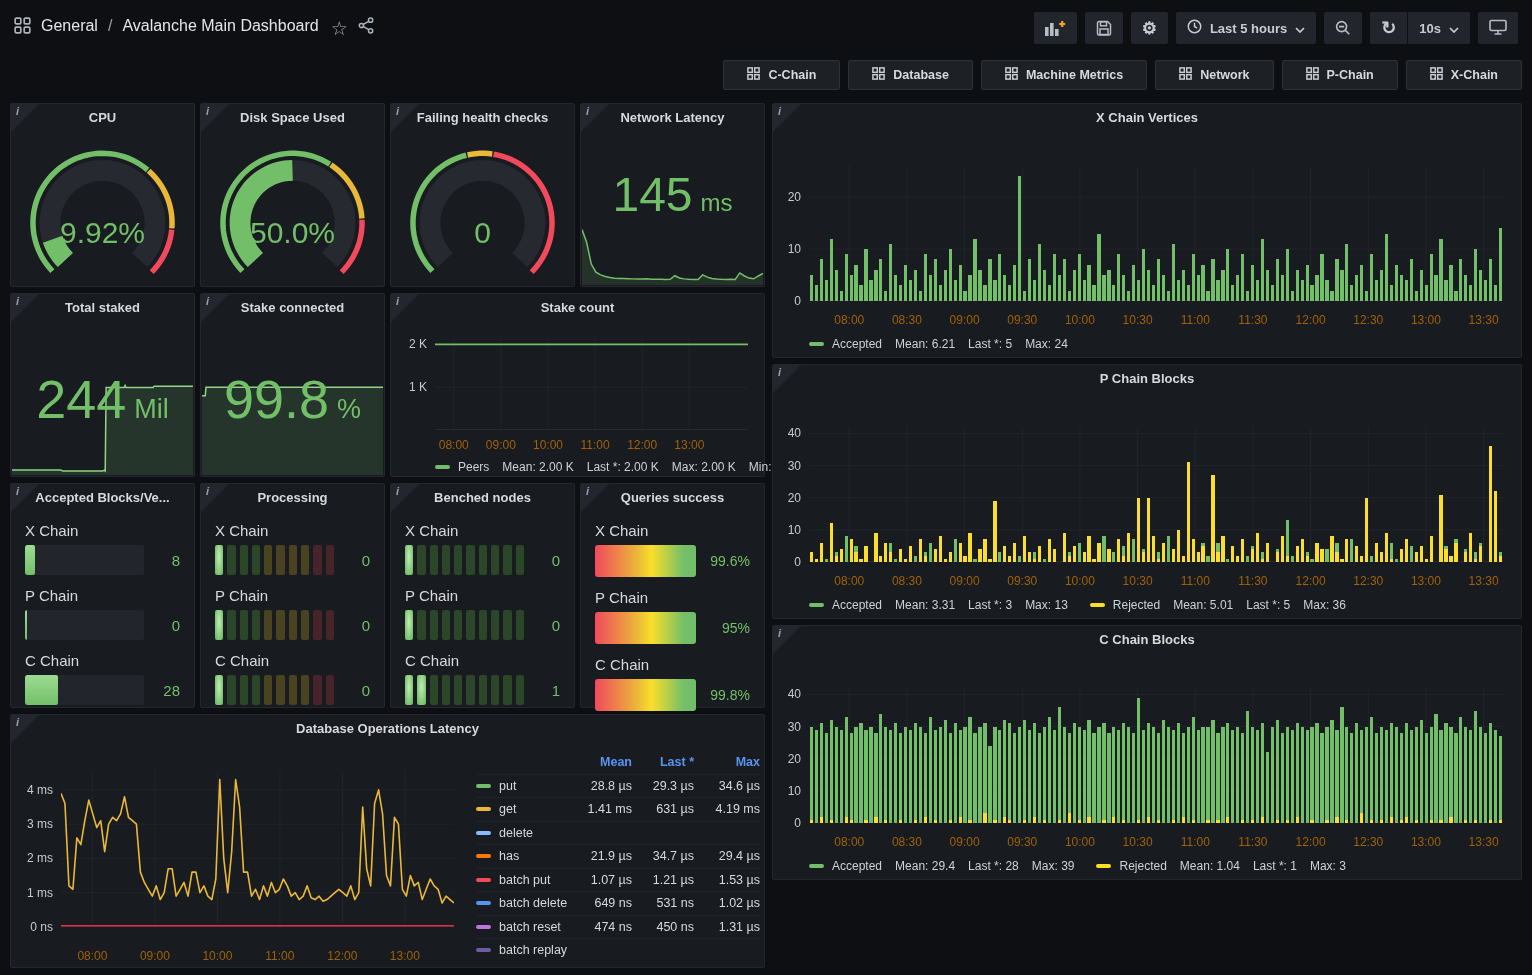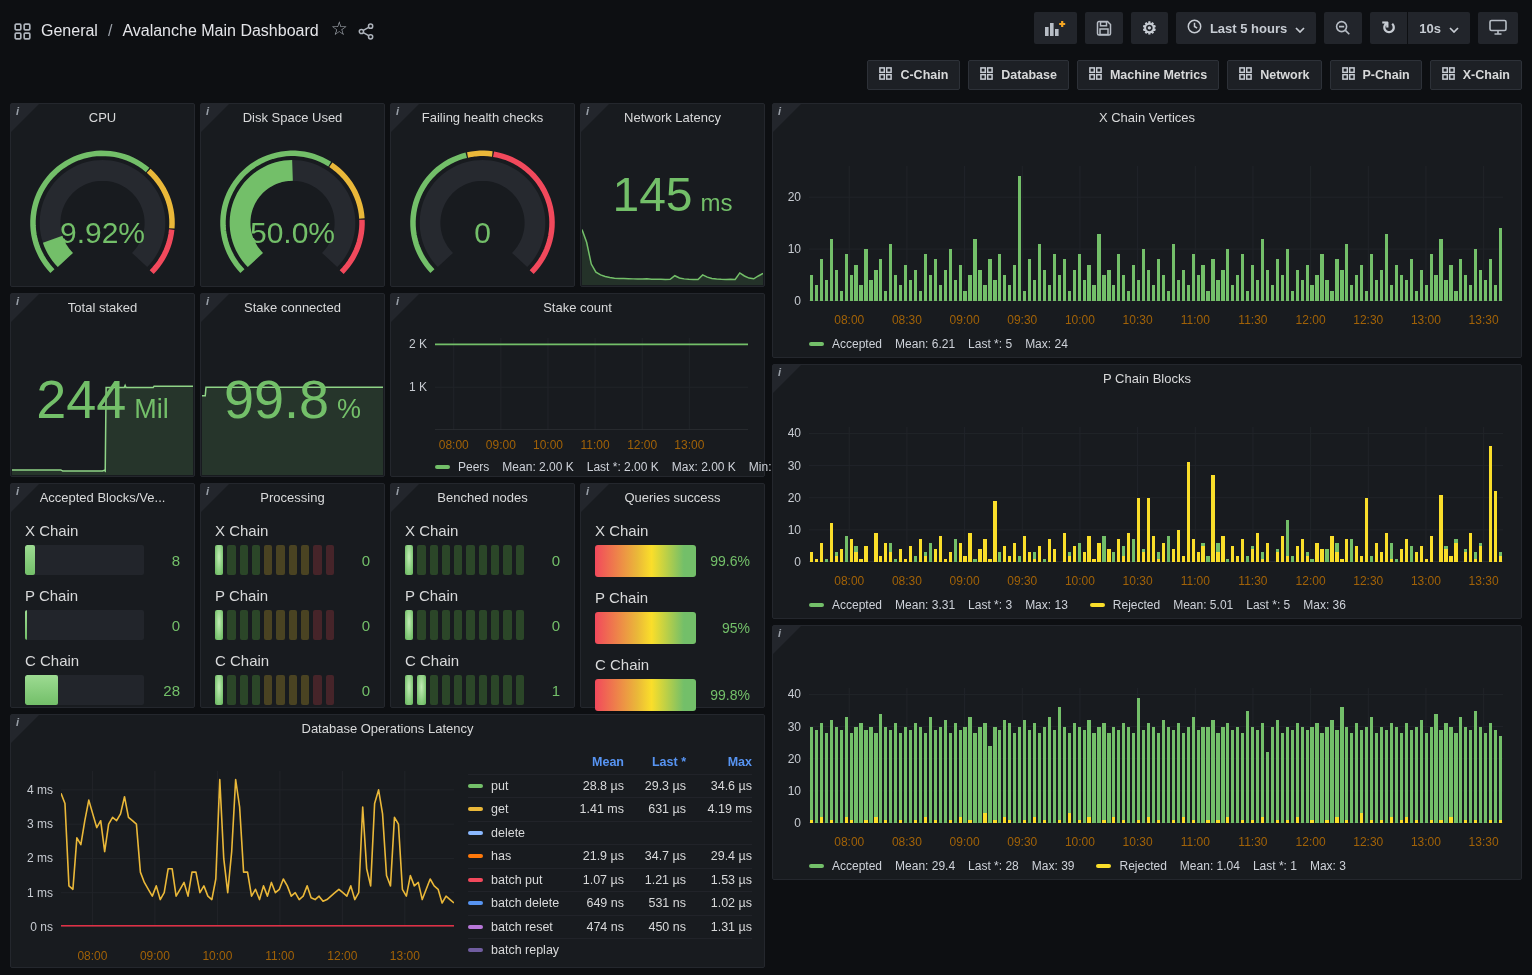--- a/index.html
+++ b/index.html
@@ -1,36 +1,36 @@
 <!DOCTYPE html>
 <html><head>
 <meta charset="utf-8">
 <style>
   html,body{margin:0;padding:0;background:#0d0f12;font-family:"Liberation Sans",sans-serif;color:#d8d9da;}
   .app{position:relative;width:1532px;height:975px;background:#0d0f12;overflow:hidden;}
   
   header{position:absolute;top:0;left:0;right:0;height:56px;display:flex;align-items:center;justify-content:space-between;padding:0 14px;box-sizing:border-box;}
-  .crumbs{display:flex;align-items:flex-end;gap:10px;font-size:16px;}
+  .crumbs{display:flex;align-items:flex-start;gap:10px;font-size:16px;}
   .crumb{color:#e4e5e9;font-weight:500;cursor:pointer;}
   .sep{color:#9aa0a8;}
   .hicon{color:#aeb4bc;display:inline-flex;align-items:center;cursor:pointer;}
   .star{font-size:19px;margin-left:2px;}
   .tools{display:flex;gap:8px;align-items:center;}
   .tools .tbtn{display:flex;align-items:center;gap:8px;background:#22252b;border:none;color:#c7ccd3;height:32px;padding:0 11px;border-radius:2px;font:600 13px "Liberation Sans",sans-serif;cursor:pointer;}
   .grp{display:flex;gap:1px;}
   .grp .tbtn:first-child{border-radius:2px 0 0 2px;}
   .grp .tbtn:last-child{border-radius:0 2px 2px 0;}
   .gear{font-size:17px;line-height:1;}
   .refresh-glyph{font-size:18px;line-height:1;}
   
   .links{position:absolute;top:60px;right:10px;display:flex;gap:8px;}
-  .link{display:flex;align-items:center;gap:8px;background:#1d2025;border:1px solid #2d3138;height:30px;padding:0 11px;border-radius:2px;font-size:12.5px;font-weight:600;color:#d8d9da;cursor:pointer;box-sizing:border-box;}
+  .link{display:flex;align-items:center;gap:8px;background:#1d2025;border:1px solid #2d3138;height:30px;padding:0 23px;border-radius:2px;font-size:12.5px;font-weight:600;color:#d8d9da;cursor:pointer;box-sizing:border-box;}
   
   .panel{position:absolute;background:#181b1f;border:1px solid #24272d;border-radius:2px;box-sizing:border-box;}
-  .ptitle{margin:0;height:26px;line-height:27px;text-align:center;font-size:13px;font-weight:400;color:#d8d9da;cursor:pointer;white-space:nowrap;overflow:hidden;}
+  .ptitle{margin:0;height:26px;line-height:27px;text-align:center;font-size:13px;font-weight:700;color:#d8d9da;cursor:pointer;white-space:nowrap;overflow:hidden;}
   .pbody{position:absolute;left:0;right:0;top:26px;bottom:0;}
   .corner{position:absolute;top:0;left:0;width:0;height:0;border-top:28px solid #23262c;border-right:28px solid transparent;cursor:pointer;z-index:5;}
   .corner span{position:absolute;top:-27px;left:5px;font-size:11px;font-weight:700;font-style:italic;color:#9aa0a8;}
   
   .gaugewrap{position:absolute;left:0;right:0;top:4px;bottom:6px;display:flex;justify-content:center;}
   .gaugewrap svg{height:100%;}
   .gval{position:absolute;left:0;right:0;bottom:36px;text-align:center;font-size:30px;font-weight:500;color:#73bf69;z-index:2;}
   
   .bigstat{position:absolute;left:0;right:0;top:50%;transform:translateY(-58%);display:flex;justify-content:center;align-items:baseline;gap:8px;z-index:2;}
   .bignum{font-size:54px;font-weight:500;color:#73bf69;}
@@ -59,21 +59,21 @@
   .tswrap{position:absolute;inset:0;}
   .plot svg{display:block;}
   .ylab{position:absolute;font-size:12px;color:#c7cbd1;transform:translateY(-50%);text-align:right;}
   .xlab{position:absolute;font-size:12px;color:#a16207;transform:translateX(-50%);white-space:nowrap;text-align:right;}
   .legend{position:absolute;display:flex;gap:22px;align-items:flex-start;font-size:12px;color:#ced2d9;white-space:nowrap;}
   .leg-item{display:flex;align-items:center;cursor:pointer;}
   .swatch{width:15px;height:4px;border-radius:2px;margin-right:8px;flex:none;}
   .leg-stat{margin-left:13px;}
   
   .dbchart{position:absolute;left:0;right:298px;top:0;bottom:0;}
-  .dbtable{position:absolute;right:12px;width:284px;top:10px;bottom:6px;font-size:12.5px;}
+  .dbtable{position:absolute;right:4px;width:284px;top:10px;bottom:6px;font-size:12.5px;}
   .dbt-row{display:grid;grid-template-columns:1fr 62px 62px 66px;align-items:center;min-height:22.5px;border-top:1px solid #212329;cursor:pointer;}
   .dbt-row.hd{border-top:none;cursor:default;}
   .dbt-h{color:#5794f2;font-weight:700;text-align:right;}
   .dbt-name{display:flex;align-items:center;}
   .dbt-v{text-align:right;color:#d8d9da;}
 </style>
 </head>
 <body>
 
 <div class="app">
@@ -1162,20 +1162,21 @@
               <span class="leg-stat">Max: 36</span>
             </div>
           </div>
         </div>
       </div>
   </section>
   <section class="panel" style="left:772px;top:625px;width:750px;height:255px">
     <div class="corner">
         <span>i</span>
       </div>
+    <h2 class="ptitle">C Chain Blocks</h2>
     <div class="pbody">
         <div class="tswrap">
           <div class="plot" style="position: absolute; inset: 36px 18px 56px 36px;">
             <svg viewBox="0 0 100 100" preserveAspectRatio="none" style="position:absolute;inset:0;width:100%;height:100%">
               <line x1="5.8" x2="5.8" y1="0" y2="100" stroke="#212429" stroke-width="1" vector-effect="non-scaling-stroke"></line>
               <line x1="14.11" x2="14.11" y1="0" y2="100" stroke="#212429" stroke-width="1" vector-effect="non-scaling-stroke"></line>
               <line x1="22.42" x2="22.42" y1="0" y2="100" stroke="#212429" stroke-width="1" vector-effect="non-scaling-stroke"></line>
               <line x1="30.73" x2="30.73" y1="0" y2="100" stroke="#212429" stroke-width="1" vector-effect="non-scaling-stroke"></line>
               <line x1="39.04" x2="39.04" y1="0" y2="100" stroke="#212429" stroke-width="1" vector-effect="non-scaling-stroke"></line>
               <line x1="47.35" x2="47.35" y1="0" y2="100" stroke="#212429" stroke-width="1" vector-effect="non-scaling-stroke"></line>

